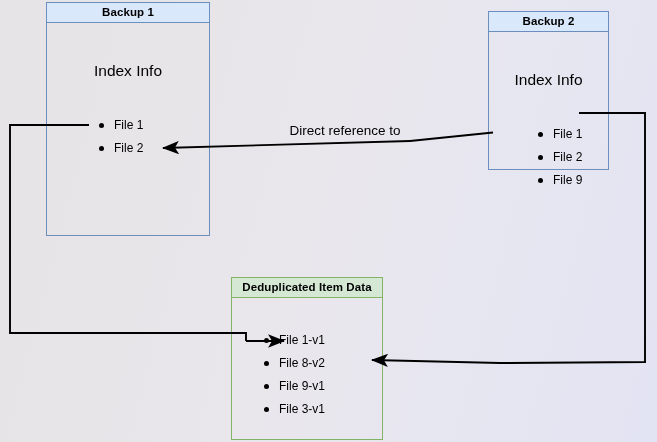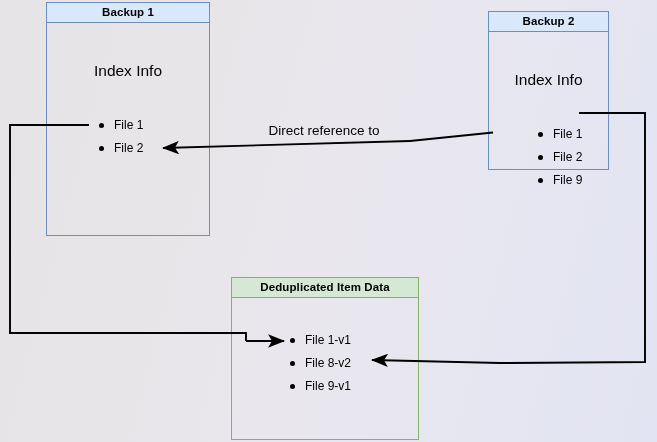--- a/index.html
+++ b/index.html
@@ -141,32 +141,33 @@
     <div class="node-body">
       <div class="node-title" style="top:39px;">Index Info</div>
       <ul class="bullets" style="left:47px; top:91px;">
         <li>File 1</li>
         <li>File 2</li>
         <li>File 9</li>
       </ul>
     </div>
   </div>
 
-  <div class="node green" style="left:231px; top:277px; width:188px; height:163px;">
+  <div class="node green" style="left:231px; top:277px; width:152px; height:163px;">
     <div class="node-header">Deduplicated Item Data</div>
     <div class="node-body">
-      <ul class="bullets" style="left:56px; top:31px;">
+      <ul class="bullets" style="left:30px; top:31px;">
         <li>File 1-v1</li>
         <li>File 8-v2</li>
         <li>File 9-v1</li>
+        <li>File 3-v1</li>
       </ul>
     </div>
   </div>
 
-  <div class="caption" style="left:244px; top:122px; width:160px;">
+  <div class="caption" style="left:265px; top:122px; width:160px;">
     <div>Direct reference to</div>
   </div>
 
   <svg id="edges" viewBox="0 0 657 442" xmlns="http://www.w3.org/2000/svg">
     <defs>
       <marker id="arrow-end" markerWidth="9" markerHeight="7" refX="8.4" refY="3.5" orient="auto" markerUnits="strokeWidth">
         <path d="M0,0 L9,3.5 L0,7 L2.1,3.5 Z" fill="#000000"></path>
       </marker>
     </defs>
 

